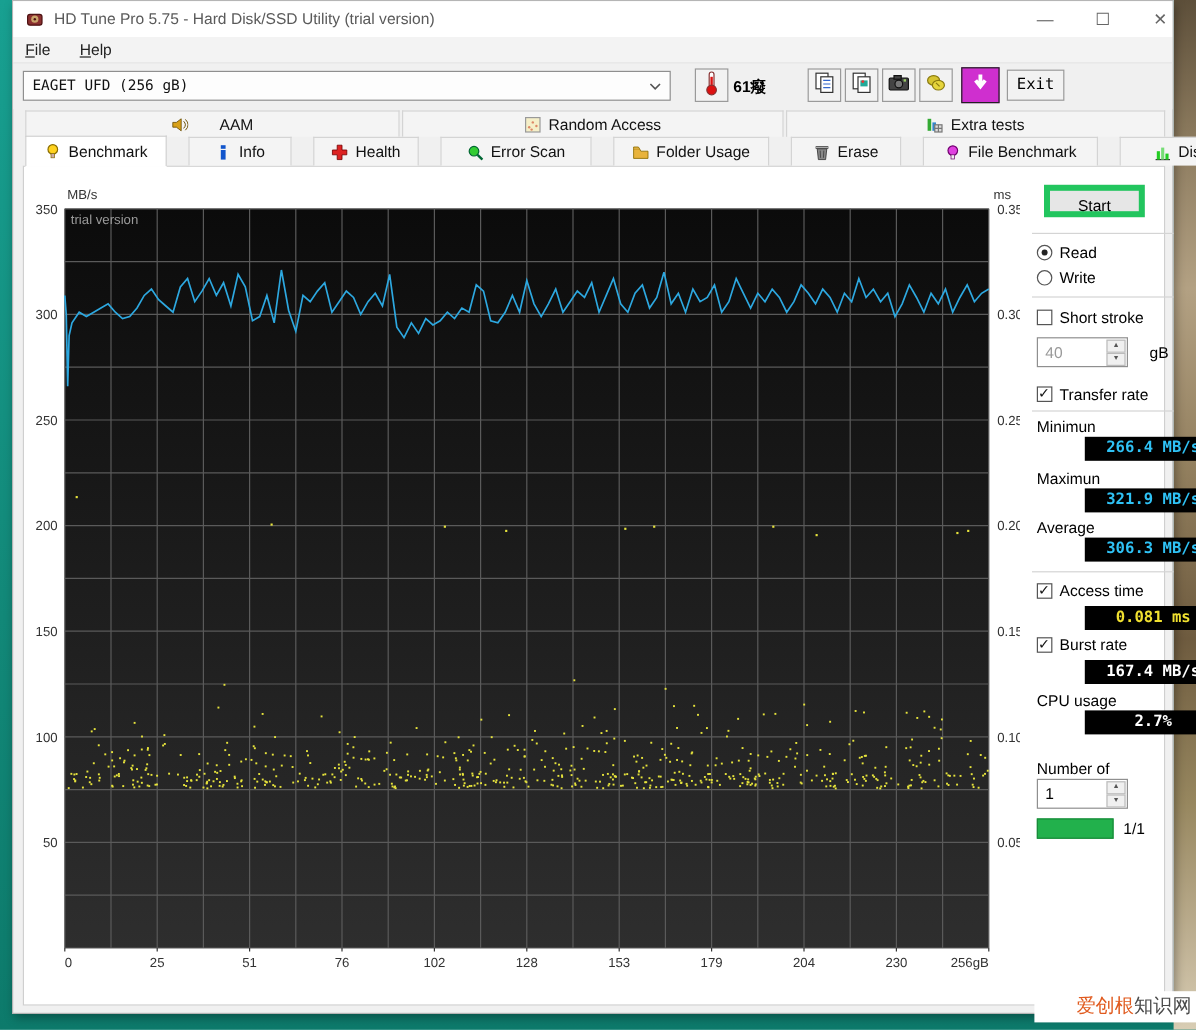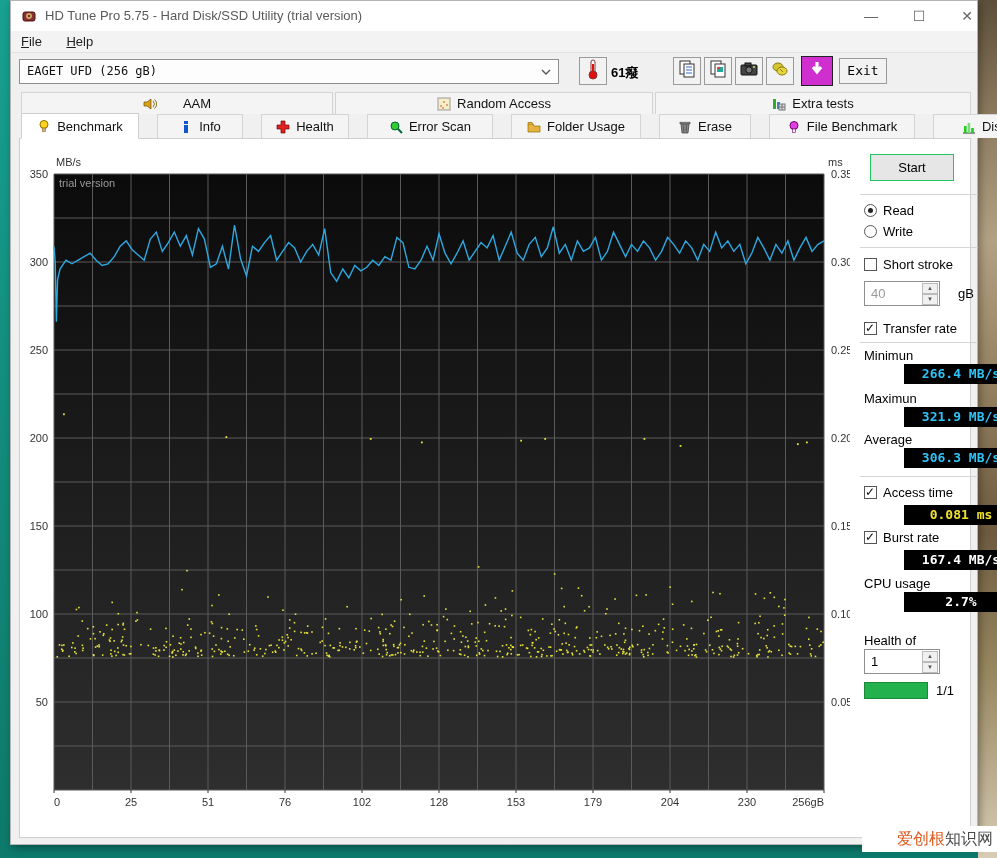--- a/index.html
+++ b/index.html
@@ -51,21 +51,21 @@
   .content { position:absolute; left:8px; top:137px; width:952px; height:700px; background:#ffffff; border:1px solid #cfcfcf; }
 
   
   .chart-svg { position:absolute; left:0; top:13px; }
   .trial { fill:#9a9a9a; font-size:11px; }
   .ticktext { fill:#333; font-size:11px; font-family:"Liberation Sans", sans-serif; }
   .axlabel { fill:#333; font-size:11px; }
 
   
   .rp-sep { position:absolute; width:118px; height:1px; background:#d4d4d4; left:840px; }
-  .start-btn { position:absolute; left:850px; top:15px; width:84px; height:27px; background:#e6e6e6; border:1px solid #22c55e;
+  .start-btn { position:absolute; left:850px; top:15px; width:84px; height:27px; background:#e6e6e6; border:5px solid #22c55e;
     font-size:13px; text-align:center; line-height:25px; color:#000; }
   .ctl { position:absolute; left:844px; font-size:13px; color:#000; display:flex; align-items:center; gap:6px; white-space:nowrap; }
   .radio { width:13px; height:13px; border:1px solid #555; border-radius:50%; background:#fff; position:relative; flex:0 0 auto; }
   .radio.checked::after { content:""; position:absolute; left:3px; top:3px; width:5px; height:5px; border-radius:50%; background:#222; }
   .cbox { width:13px; height:13px; border:1px solid #555; background:#fff; position:relative; flex:0 0 auto; font-size:12px; line-height:12px; text-align:center; color:#111; }
   .cbox.checked::after { content:"✓"; position:absolute; left:0px; top:-1px; }
   .lcd { position:absolute; left:844px; width:114px; height:20px; background:#000; color:#2fc2f5;
     font-family:"DejaVu Sans Mono", monospace; font-size:13px; font-weight:bold; text-align:center; line-height:20px;margin-left:40px; }
   .lcd.yellow { color:#f0e030; } .lcd.white { color:#ffffff; }
   .plabel { position:absolute; left:844px; font-size:13px; color:#000; }
@@ -1059,21 +1059,21 @@
 
     <div class="ctl" style="top:391px;">
       <span class="cbox checked"></span>
       <span>Burst rate</span>
     </div>
     <div class="lcd white" style="top:411px;">167.4 MB/s</div>
 
     <div class="plabel" style="top:437px;">CPU usage</div>
     <div class="lcd white" style="top:453px;">2.7%</div>
 
-    <div class="plabel" style="top:494px;">Health of</div>
+    <div class="plabel" style="top:494px;">Number of</div>
     <div class="spinner dark" style="top:510px;">
       <span>1</span>
       <span class="spin-arrows">
           <span class="spin-up">▲</span>
           <span class="spin-down">▼</span>
         </span>
     </div>
 
     <div class="progress" style="top:543px;"></div>
     <div class="progress-label" style="left:916px; top:544px;">1/1</div>

